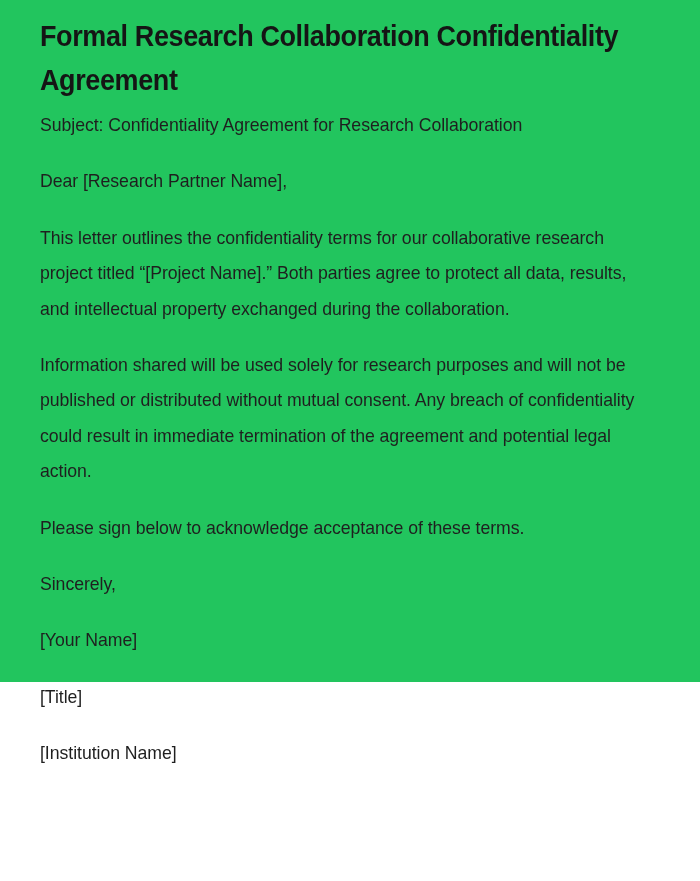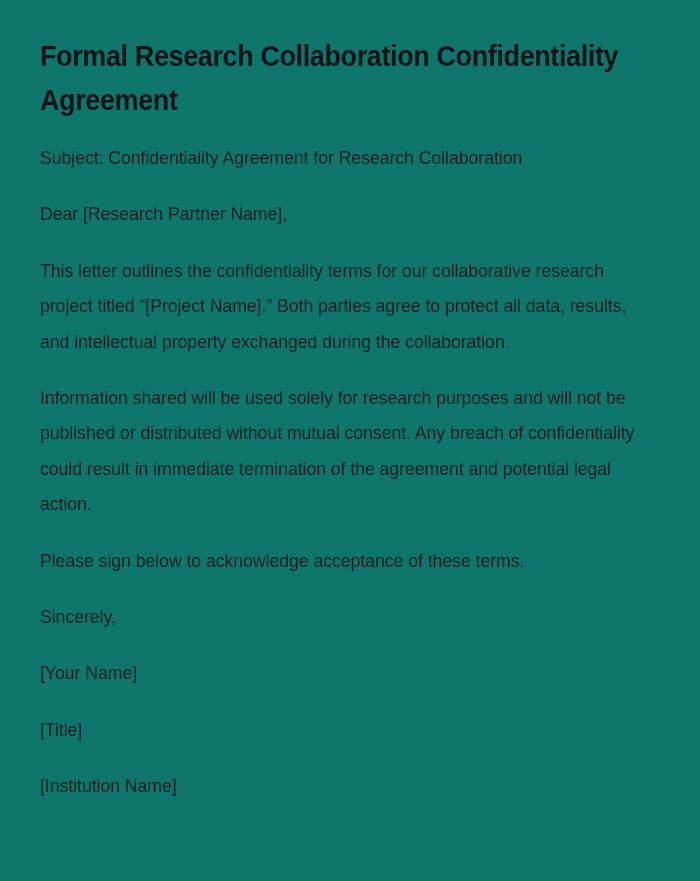--- a/index.html
+++ b/index.html
@@ -11,41 +11,41 @@
     width: 700px;
     height: 881px;
     overflow: hidden;
     font-family: "Liberation Sans", sans-serif;
     -webkit-font-smoothing: antialiased;
   }
 
   .page {
     box-sizing: border-box;
     width: 700px;
-    height: 881px;
-    background: #0f766e;
-    padding: 32px 62px 0 40px;
+    height: 682px;
+    background: #22c55e;
+    padding: 12px 62px 0 40px;
   }
 
   .doc-title {
     margin: 0 0 0 0;
     font-family: "Liberation Sans", sans-serif;
     font-size: 29px;
     font-weight: 700;
     line-height: 44px;
     letter-spacing: -0.4px;
     color: #151515;
     transform: scaleX(0.93);
     transform-origin: left top;
     width: 107.5%;
     padding-top: 2px;
   }
 
   .doc-body {
-    margin-top: 18px;
+    margin-top: 5px;
   }
 
   .para {
     margin: 0 0 21px 0;
     font-family: "Liberation Sans", sans-serif;
     font-size: 18.5px;
     font-weight: 400;
     line-height: 35.4px;
     color: #1f1f1f;
     letter-spacing: -0.05px;

